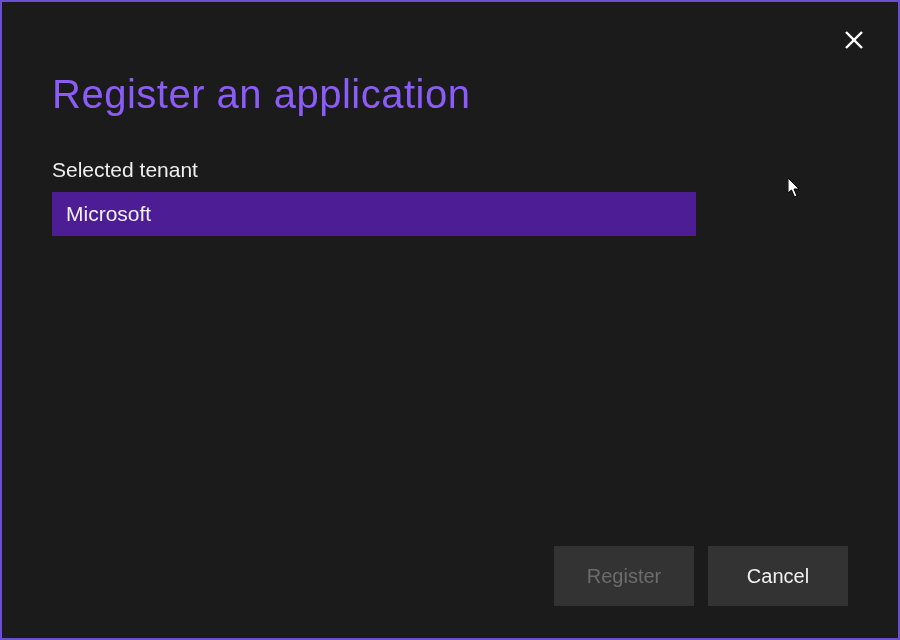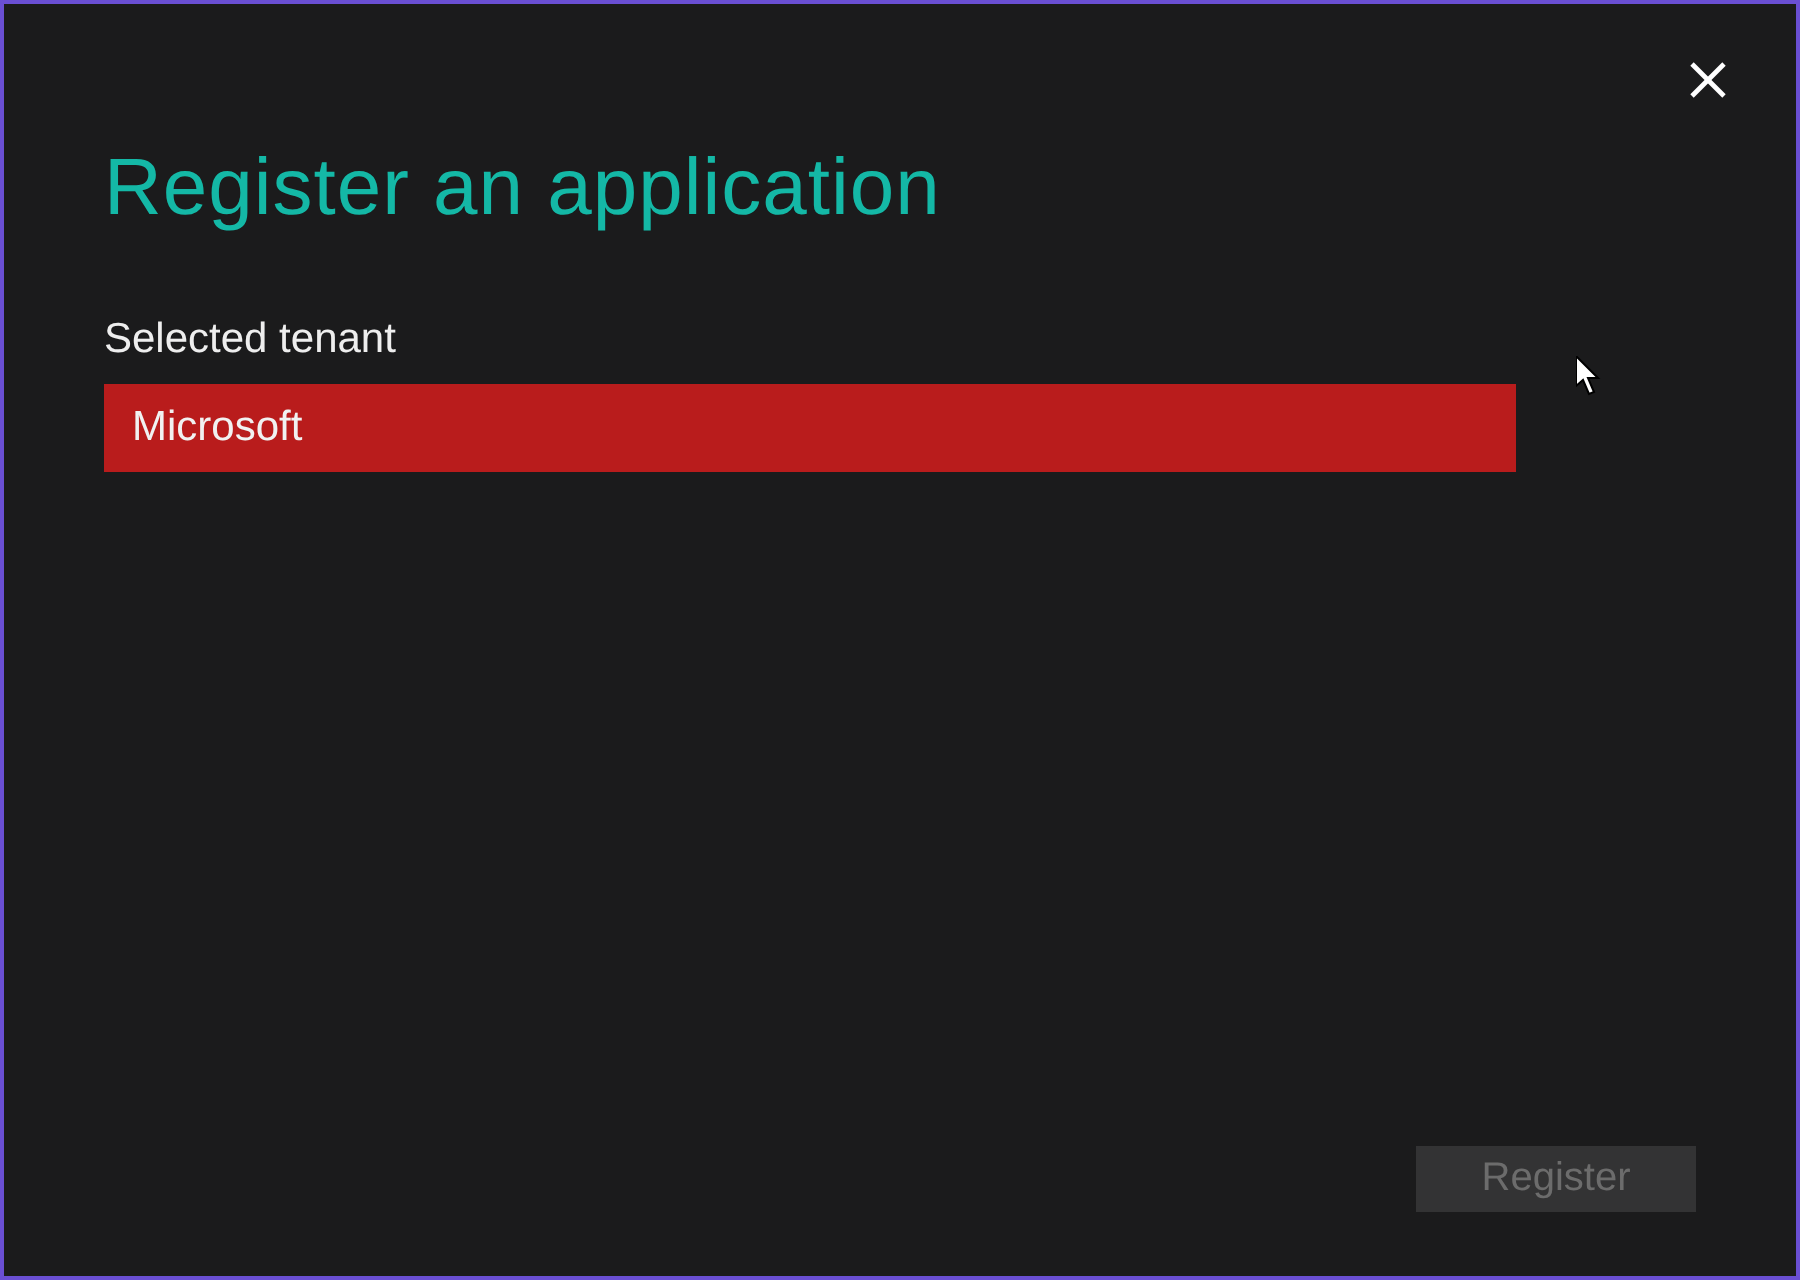--- a/index.html
+++ b/index.html
@@ -26,37 +26,37 @@
     }
     .close-btn svg { width: 18px; height: 18px; }
     .close-btn svg line { stroke: #ffffff; stroke-width: 2.4; }
 
     .dialog-content {
       padding: 70px 50px 0 50px;
     }
     .dialog-title {
       font-size: 40px;
       font-weight: 300;
-      color: #14b8a6;
+      color: #8b5cf6;
       letter-spacing: 0.5px;
     }
 
     .form-group { margin-top: 41px; }
     .form-group.second { margin-top: 30px; }
     .form-label {
       font-size: 21px;
       font-weight: 400;
       color: #eeeeee;
       display: block;
       margin-bottom: 10px;
     }
     .tenant-display {
-      width: 706px;
+      width: 644px;
       height: 44px;
-      background: #b91c1c;
+      background: #4c1d95;
       color: #f1f1f1;
       font-size: 21px;
       padding: 0 14px;
       display: flex;
       align-items: center;
     }
     .text-input {
       width: 800px;
       height: 44px;
       background: transparent;
@@ -70,21 +70,21 @@
 
     .button-row {
       position: absolute;
       right: 50px;
       bottom: 32px;
       display: flex;
       gap: 14px;
     }
     .btn {
       min-width: 140px;
-      height: 33px;
+      height: 60px;
       background: #333334;
       border: none;
       color: #f1f1f1;
       font-size: 20px;
       font-family: inherit;
       cursor: pointer;
       padding: 0 22px;
     }
     .btn.disabled {
       color: #6c6c6c;
@@ -114,19 +114,20 @@
 
   <div class="form-group">
     <label class="form-label">Selected tenant</label>
     <div class="tenant-display">Microsoft</div>
   </div>
 
 </div>
 
 <div class="button-row">
   <button class="btn disabled">Register</button>
+  <button class="btn">Cancel</button>
 </div>
 
 <div class="cursor">
   <svg viewBox="0 0 14 20">
     <polygon points="0,0 0,15 3.5,12 6.5,19 9,18 6,11 11,11" fill="#ffffff" stroke="#000000" stroke-width="1"></polygon>
   </svg>
 </div>
 
 </body></html>

